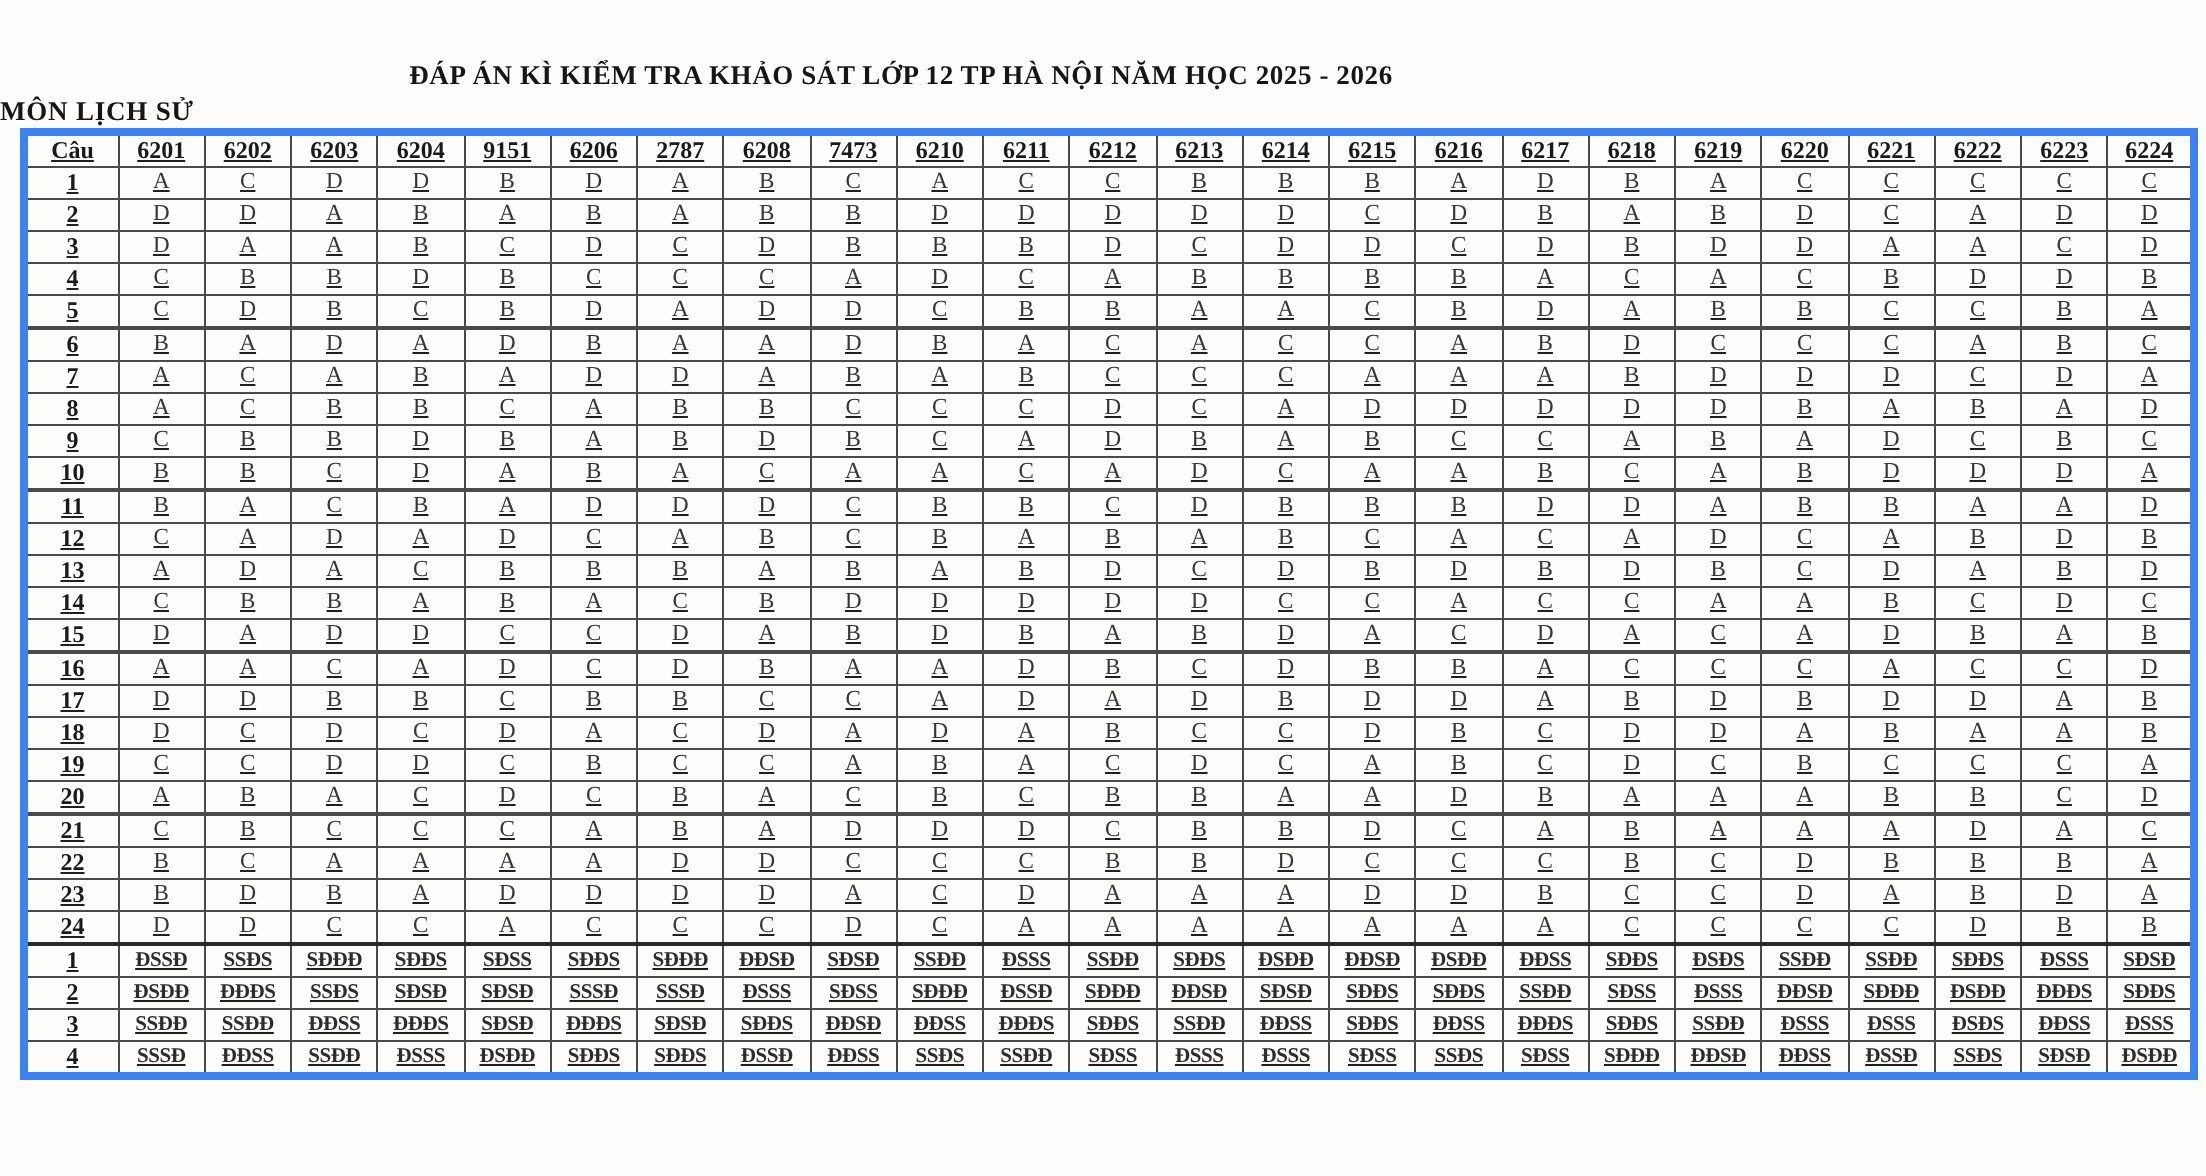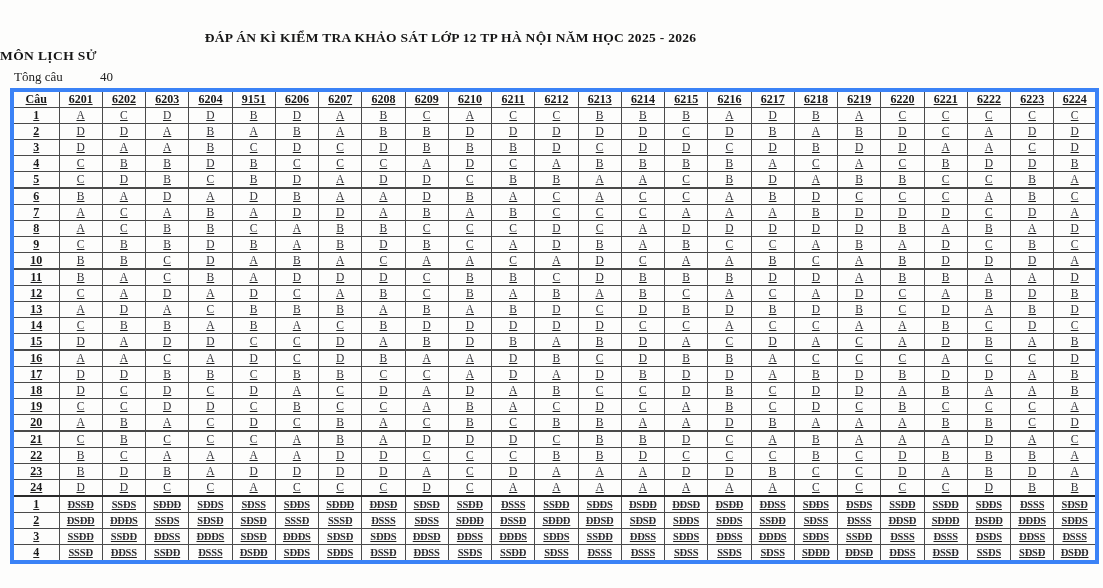--- a/index.html
+++ b/index.html
@@ -75,40 +75,36 @@
     letter-spacing: -0.2px;
     color: #2c2c30;
   }
 </style>
 </head>
 <body>
 
 <div class="page">
   <div class="title">ĐÁP ÁN KÌ KIỂM TRA KHẢO SÁT LỚP 12 TP HÀ NỘI NĂM HỌC 2025 - 2026</div>
   <div class="subtitle">MÔN LỊCH SỬ</div>
-  <div class="total-row">
-    <span>Tông câu</span>
-    <span class="val">40</span>
-  </div>
   <table class="answer-table">
     <colgroup>
       <col class="cau-col">
     </colgroup>
     <thead>
       <tr id="header-row">
           <th>Câu</th>
           <th>6201</th>
           <th>6202</th>
           <th>6203</th>
           <th>6204</th>
           <th>9151</th>
           <th>6206</th>
-          <th>6207</th>
+          <th>2787</th>
           <th>6208</th>
-          <th>6209</th>
+          <th>7473</th>
           <th>6210</th>
           <th>6211</th>
           <th>6212</th>
           <th>6213</th>
           <th>6214</th>
           <th>6215</th>
           <th>6216</th>
           <th>6217</th>
           <th>6218</th>
           <th>6219</th>

